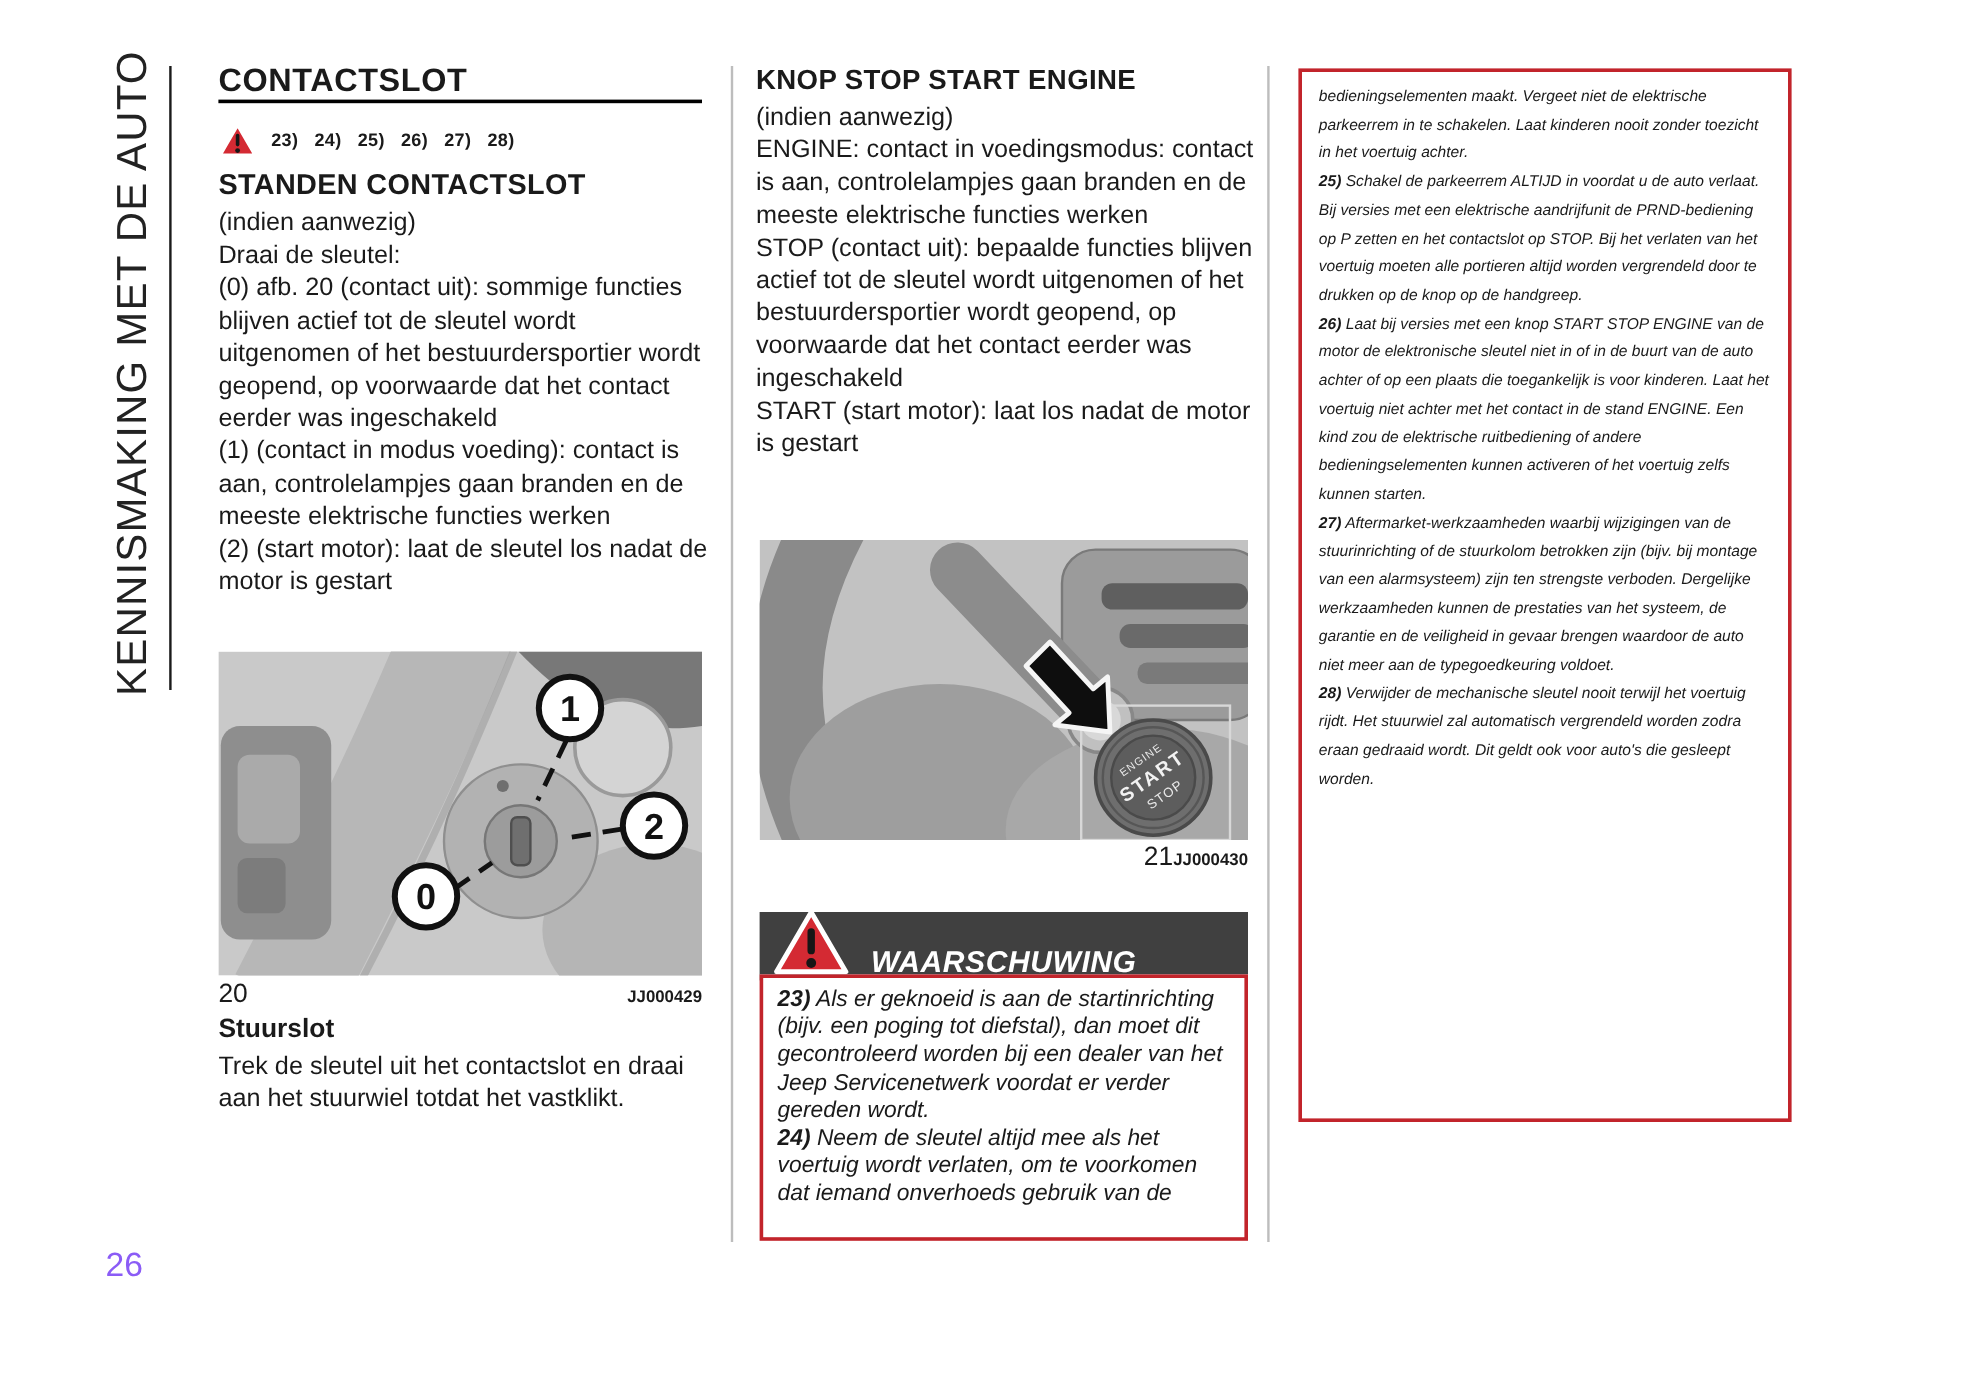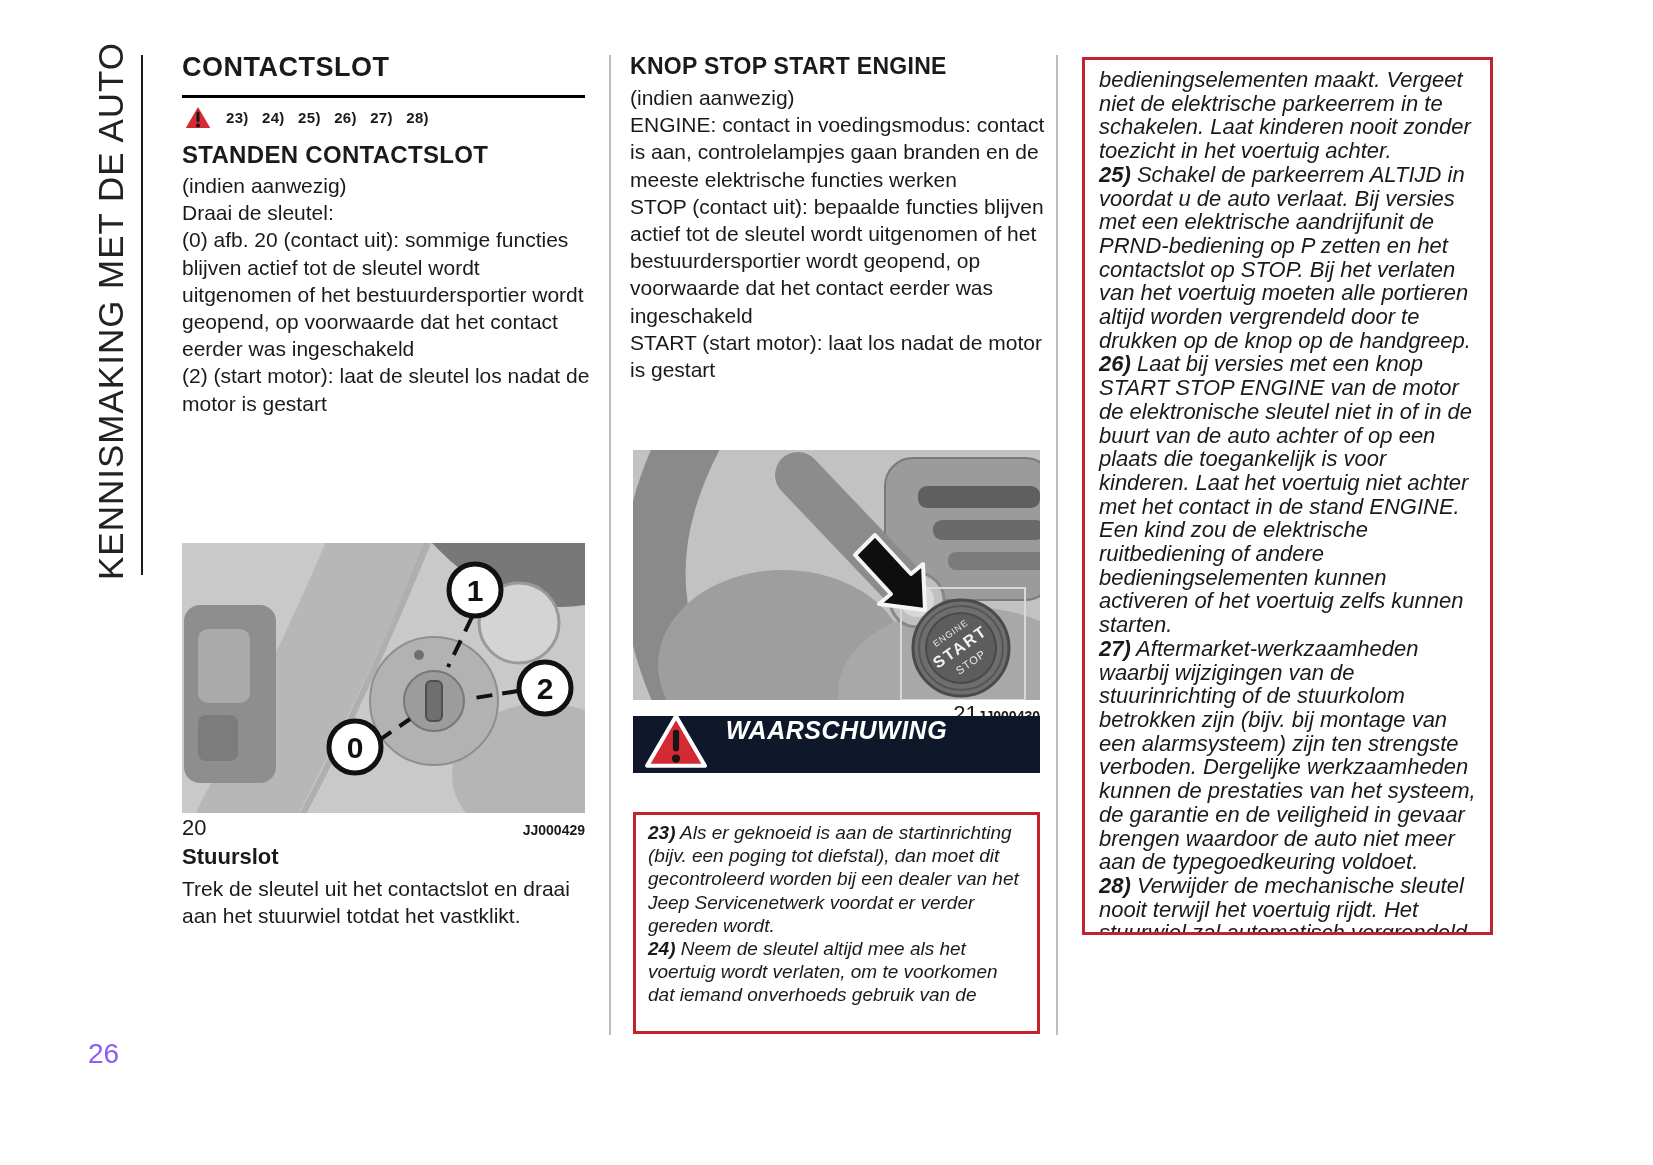--- a/index.html
+++ b/index.html
@@ -17,21 +17,21 @@
   .sidebar-rule{position:absolute;left:141px;top:55px;width:2px;height:520px;background:#1a1a1a;}
   .pagenum{position:absolute;left:88px;top:1038px;font-size:28px;color:#8b5cf6;}
 
   
   .vdiv{position:absolute;top:55px;width:2px;height:980px;background:#bdbdbd;}
   .vdiv.one{left:609px;}
   .vdiv.two{left:1056px;}
 
   
   .c1-title{position:absolute;left:182px;top:52px;width:403px;font-size:27px;font-weight:800;
-    letter-spacing:.5px;border-bottom:3px solid #000;padding-bottom:12px;box-sizing:border-box;}
+    letter-spacing:.5px;border-bottom:3px solid #000;padding-bottom:0;box-sizing:border-box;}
   .refrow{position:absolute;left:182px;top:103px;display:flex;align-items:center;gap:12px;}
   .refrow svg{width:32px;height:29px;flex:0 0 auto;}
   .refnums{font-size:15px;font-weight:700;word-spacing:9px;letter-spacing:.3px;}
   .c1-sec{position:absolute;left:182px;top:141px;font-size:24px;font-weight:800;letter-spacing:.3px;}
   .c1-body{position:absolute;left:182px;top:172px;width:410px;font-size:21px;line-height:27.2px;}
   .c1-body p{margin:0;}
   .figure{position:absolute;}
   .fig20{left:182px;top:543px;width:403px;height:270px;}
   .fig21{left:633px;top:450px;width:407px;height:250px;}
   .caprow{position:absolute;display:flex;justify-content:space-between;align-items:baseline;}
@@ -39,33 +39,33 @@
   .cap21{left:633px;top:701px;width:407px;justify-content:flex-end;}
   .capnum{font-size:22px;}
   .capcode{font-size:14px;font-weight:700;}
   .c1-sub{position:absolute;left:182px;top:844px;font-size:22px;font-weight:700;}
   .c1-subtext{position:absolute;left:182px;top:875px;width:410px;font-size:21px;line-height:27.2px;}
 
   
   .c2-title{position:absolute;left:630px;top:53px;width:415px;font-size:23px;font-weight:800;letter-spacing:.3px;}
   .c2-body{position:absolute;left:630px;top:84px;width:418px;font-size:21px;line-height:27.2px;}
   .c2-body p{margin:0;}
-  .warnbar{position:absolute;left:633px;top:716px;width:407px;height:57px;background:#0f172a;
-    display:flex;align-items:flex-start;justify-content:center;}
+  .warnbar{position:absolute;left:633px;top:760px;width:407px;height:57px;background:#404040;
+    display:flex;align-items:flex-end;justify-content:center;}
   .warnbar svg{position:absolute;left:10px;top:-5px;width:66px;height:62px;}
   .warnbar .warntext{color:#ffffff;font-size:25px;font-weight:700;font-style:italic;letter-spacing:.5px;}
   .wbox{border:3px solid #c2242b;box-sizing:border-box;background:#fff;
     font-style:italic;overflow:hidden;}
   .wbox p{margin:0;}
   .wbox b{font-weight:700;}
   .wbox2{position:absolute;left:633px;top:812px;width:407px;height:222px;padding:6px 12px;
     font-size:19px;line-height:23.2px;}
   
   .wbox3{position:absolute;left:1082px;top:57px;width:411px;height:878px;padding:8px 14px;
-    font-size:22px;line-height:23.7px;}
+    font-size:13px;line-height:23.7px;}
 </style>
 </head>
 <body>
 
 <div class="page">
 
   <div class="sidebar-text">KENNISMAKING MET DE AUTO</div>
   <div class="sidebar-rule"></div>
   <div class="pagenum">26</div>
 
@@ -82,20 +82,21 @@
     </svg>
     <span class="refnums">23) 24) 25) 26) 27) 28)</span>
   </div>
 
   <div class="c1-sec">STANDEN CONTACTSLOT</div>
 
   <div class="c1-body">
     <p>(indien aanwezig)</p>
     <p>Draai de sleutel:</p>
     <p>(0) afb. 20 (contact uit): sommige functies blijven actief tot de sleutel wordt uitgenomen of het bestuurdersportier wordt geopend, op voorwaarde dat het contact eerder was ingeschakeld</p>
+    <p>(1) (contact in modus voeding): contact is aan, controlelampjes gaan branden en de meeste elektrische functies werken</p>
     <p>(2) (start motor): laat de sleutel los nadat de motor is gestart</p>
   </div>
 
   <div class="figure fig20">
     <svg viewBox="0 0 403 270" width="403" height="270">
       <rect width="403" height="270" fill="#c9c9c9"></rect>
       <path d="M210,-40 C170,60 125,155 55,290" stroke="#b7b7b7" stroke-width="92" fill="none"></path>
       <path d="M262,-40 C222,60 178,165 108,295" stroke="#9f9f9f" stroke-width="6" fill="none" opacity="0.6"></path>
       <rect x="2" y="62" width="92" height="178" rx="16" fill="#8e8e8e"></rect>
       <rect x="16" y="86" width="52" height="74" rx="10" fill="#aaaaaa"></rect>

